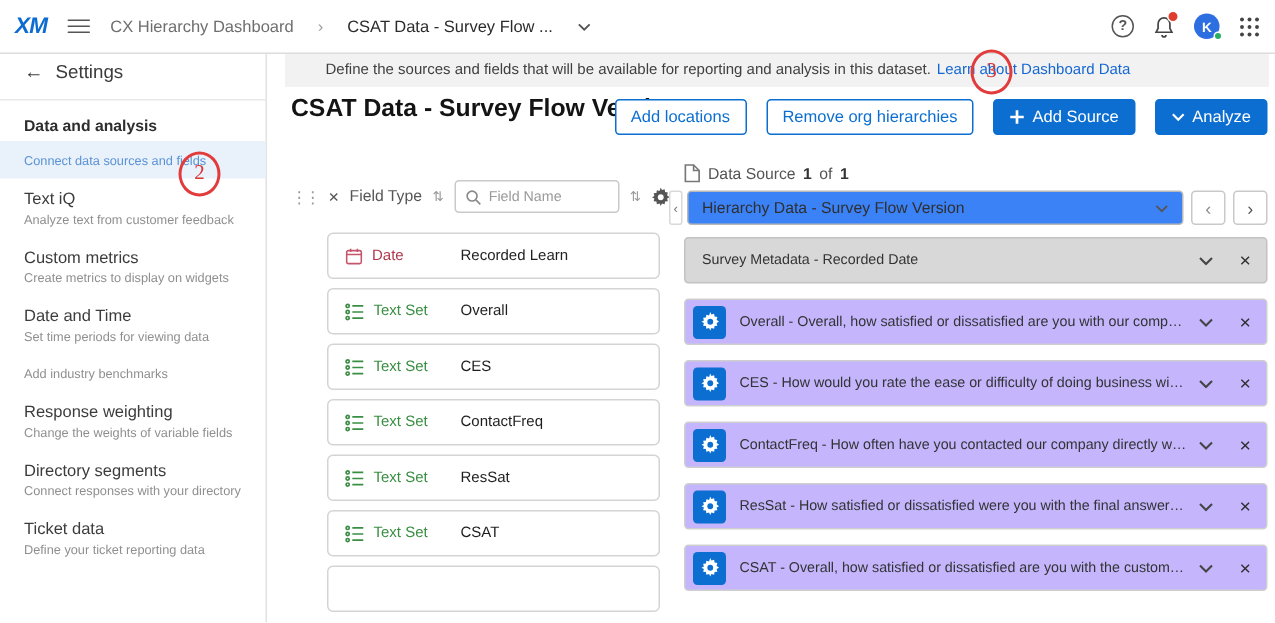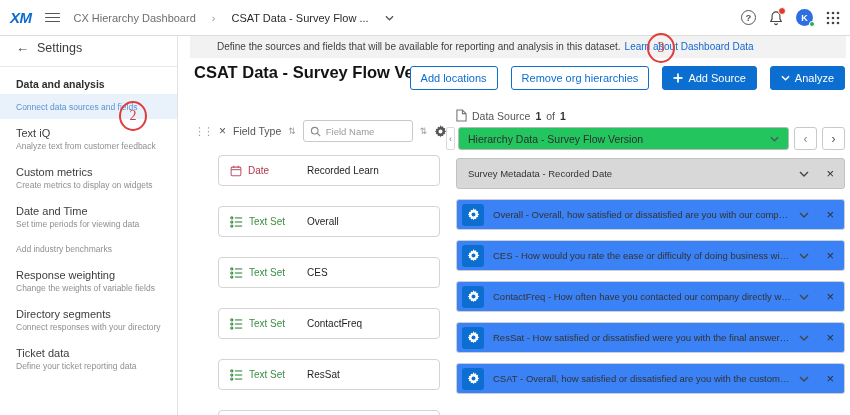--- a/index.html
+++ b/index.html
@@ -58,38 +58,38 @@
   .drag { font-size: 11px; color: #9a9a9a; letter-spacing: -2px; cursor: grab; }
   .xsmall { font-size: 12px; color: #555; cursor: pointer; line-height: 1; }
   .fp-label { font-size: 10.5px; color: #555; }
   .sort { font-size: 9px; color: #9a9a9a; cursor: pointer; }
   .searchbox { width: 110px; height: 22px; border: 1px solid #c9c9c9; border-radius: 3px; display: flex; align-items: center; padding: 0 6px; gap: 5px; background: #fff; }
   .searchbox input { border: none; outline: none; width: 72px; font-size: 9.5px; font-family: inherit; color: #333; background: transparent; }
   .searchbox input::placeholder { color: #9a9a9a; }
   .gear-hdr { display: flex; align-items: center; gap: 2px; cursor: pointer; }
 
   .cards { position: absolute; left: 218px; top: 155px; width: 222px; }
-  .card { height: 31px; border: 1px solid #d4d4d4; border-radius: 4px; background: #fff; display: flex; align-items: center; margin-bottom: 20px; cursor: grab; }
+  .card { height: 31px; border: 1px solid #d4d4d4; border-radius: 4px; background: #fff; display: flex; align-items: center; margin-bottom: 6px; cursor: grab; }
   .typecell { width: 88px; display: flex; align-items: center; gap: 6px; padding-left: 11px; flex: none; }
   .tlabel { font-size: 10px; }
   .tlabel.date { color: #b0384a; }
   .tlabel.tset { color: #3a8e43; }
   .fname { font-size: 10px; color: #1f1f1f; }
 
   
   .src-header { position: absolute; left: 456px; top: 109px; display: flex; align-items: center; gap: 5px; font-size: 10.5px; color: #555; }
   .src-header b { color: #333; }
   .collapse-handle { position: absolute; left: 446px; top: 127px; width: 9px; height: 23px; display: flex; align-items: center; justify-content: center; font-size: 9px; color: #777; border: 1px solid #d9d9d9; border-radius: 2px; background: #fff; cursor: pointer; }
   .dd-row { position: absolute; left: 458px; top: 127px; right: 5px; height: 23px; display: flex; gap: 5px; }
-  .select { flex: 1; border: 1px solid #b9b9b9; border-radius: 3px; background: #22c55e; display: flex; align-items: center; justify-content: space-between; padding: 0 9px; font-size: 10.5px; color: #2f2f2f; cursor: pointer; }
+  .select { flex: 1; border: 1px solid #b9b9b9; border-radius: 3px; background: #3b82f6; display: flex; align-items: center; justify-content: space-between; padding: 0 9px; font-size: 10.5px; color: #2f2f2f; cursor: pointer; }
   .pagebtn { width: 23px; height: 23px; border: 1px solid #c9c9c9; border-radius: 3px; background: #fff; display: flex; align-items: center; justify-content: center; font-size: 12px; color: #8a8a8a; cursor: pointer; flex: none; }
   .pagebtn.next { color: #555; }
 
   .srows { position: absolute; left: 456px; right: 5px; top: 158px; }
-  .srow { height: 31px; margin-bottom: 10px; border-radius: 3px; display: flex; align-items: center; border: 1px solid #cfcfcf; background: #3b82f6; padding: 0 10px 0 5px; cursor: pointer; }
+  .srow { height: 31px; margin-bottom: 10px; border-radius: 3px; display: flex; align-items: center; border: 1px solid #cfcfcf; background: #c4b5fd; padding: 0 10px 0 5px; cursor: pointer; }
   .srow.grey { background: #d8d8d8; border-color: #c2c2c2; padding-left: 11px; }
   .gearbtn { width: 22px; height: 22px; background: #0b6ed0; border-radius: 3px; display: flex; align-items: center; justify-content: center; margin-right: 9px; flex: none; cursor: pointer; }
   .stxt { flex: 1; font-size: 9.5px; color: #333; white-space: nowrap; overflow: hidden; text-overflow: ellipsis; padding-right: 8px; }
   .rowchev { margin-right: 17px; display: flex; cursor: pointer; }
   .rowx { font-size: 13px; color: #2f2f2f; line-height: 1; cursor: pointer; }
 
   
   .annot { position: absolute; width: 28px; height: 30px; border: 2.5px solid #e23b3b; border-radius: 50%; color: #d93636; font-size: 14px; display: flex; align-items: center; justify-content: center; font-family: "Liberation Serif", serif; z-index: 10; }
   #annot2 { left: 119px; top: 101px; }
   #annot3 { left: 647px; top: 33px; }

